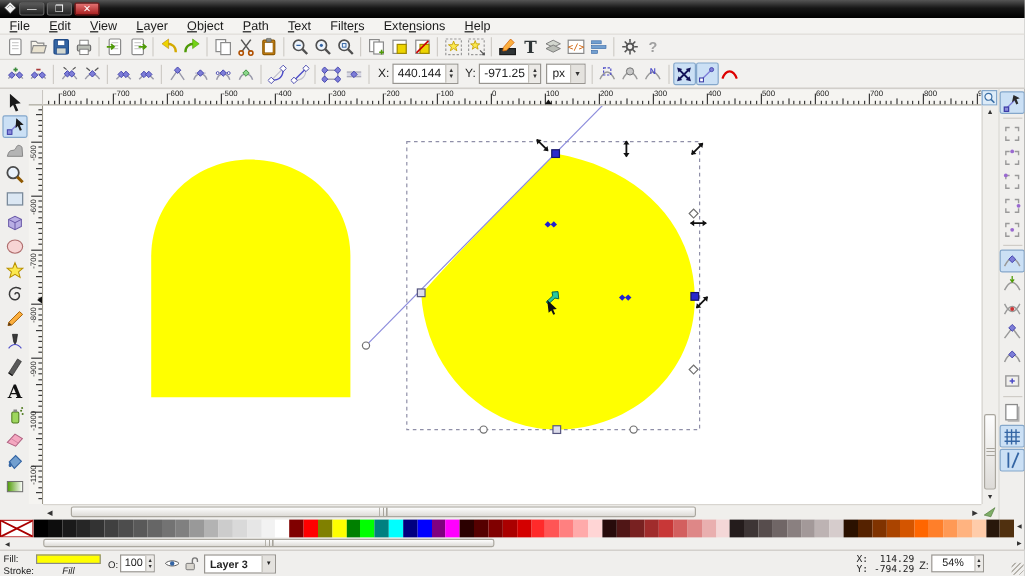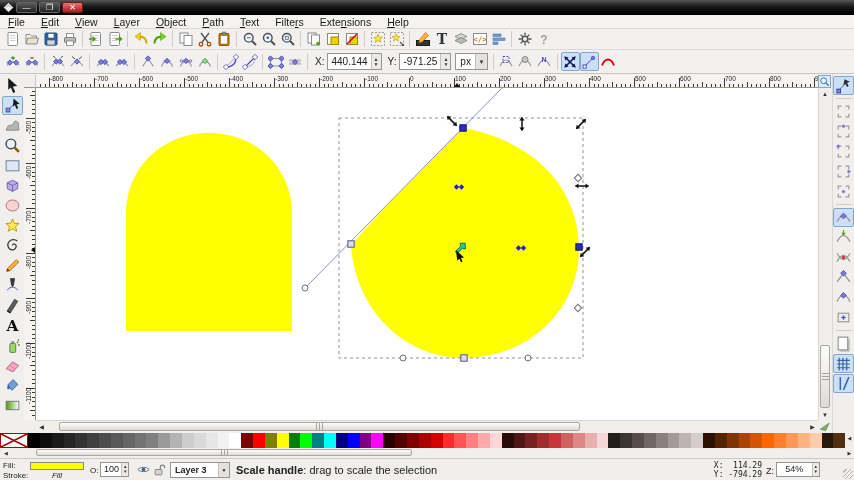--- a/index.html
+++ b/index.html
@@ -1135,23 +1135,20 @@
     <span class="abs" style="left:153px;top:3px;">
       <svg width="13" height="15" viewBox="0 0 16 16">
           <rect x="2.5" y="8" width="8.5" height="6.5" rx="1" fill="#d8d5ce" stroke="#777"></rect>
           <path d="M9 8 V5 a2.6 2.6 0 0 1 5.2 0 V6.6" fill="none" stroke="#777" stroke-width="1.4"></path>
         </svg>
     </span>
     <span class="layer-dd">
       <span>Layer 3</span>
       <span class="arrow-box">▼</span>
     </span>
-    <span class="status-msg">
-      <b>Scale handle</b><span>: drag to scale the selection</span>
-    </span>
     <span class="coords" id="coords">X:  114.29
 Y: -794.29</span>
     <span class="sb-lab" style="left:766px;top:7px;font-size:9px;">Z:</span>
     <span class="mini-spin" style="left:776px;top:3px;width:44px;">
       <span class="val" style="flex:1;text-align:center;">54%</span>
       <span class="arrows">
           <span>▲</span>
           <span>▼</span>
         </span>
     </span>

